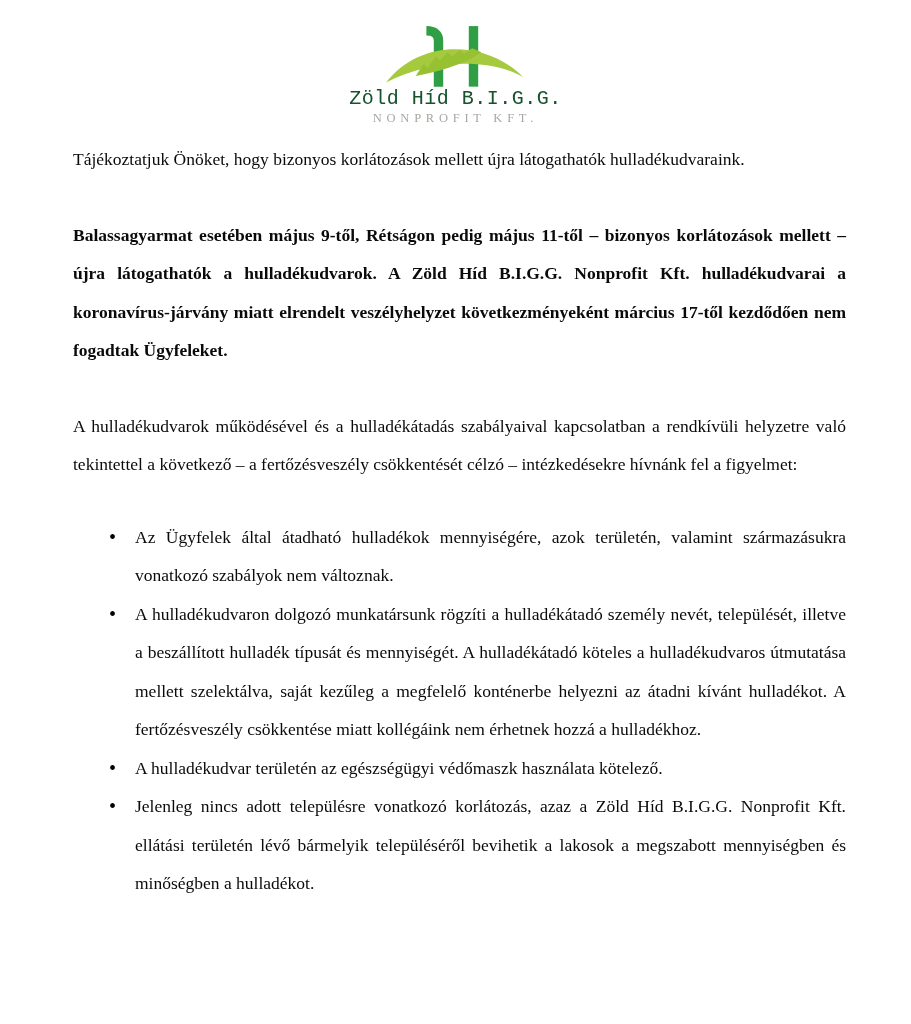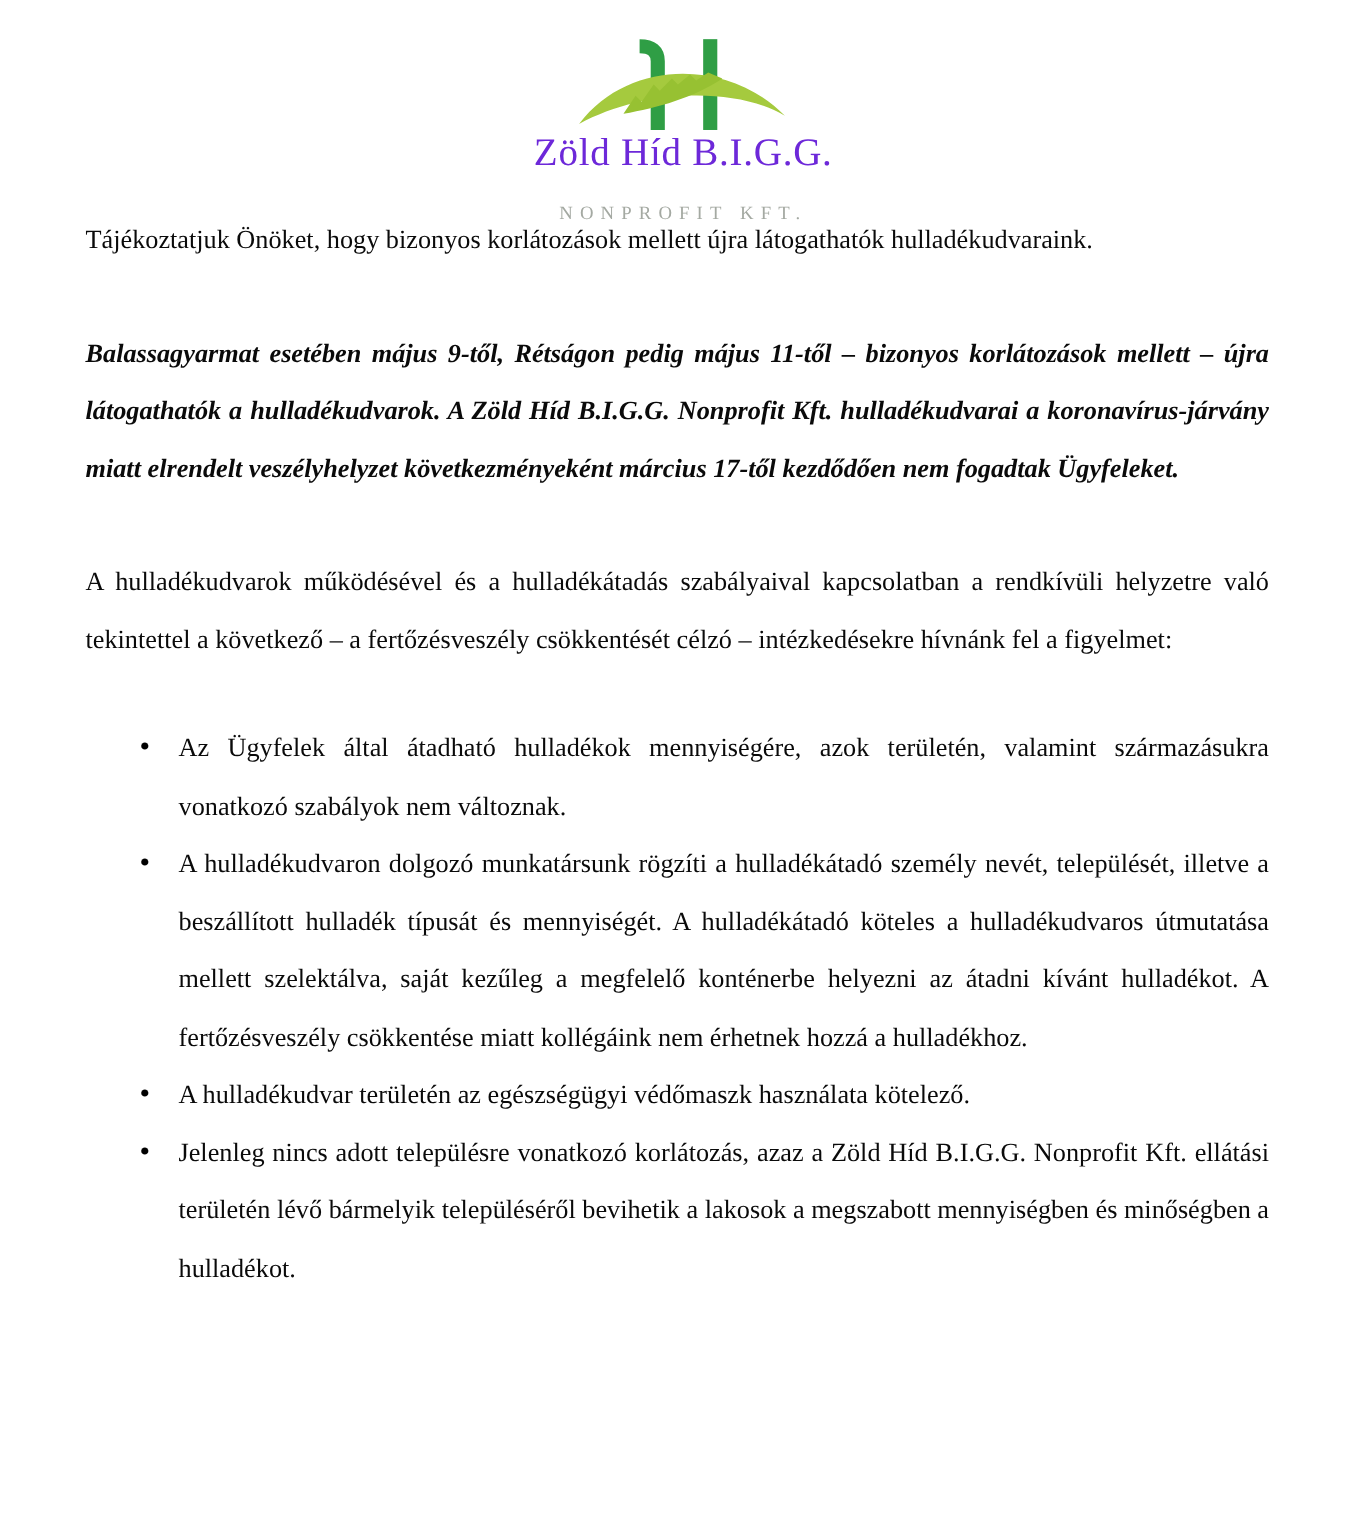--- a/index.html
+++ b/index.html
@@ -23,51 +23,51 @@
     margin: 14px auto 0 auto;
     text-align: center;
   }
   .logo-mark {
     display: block;
     margin: 0 auto;
     width: 150px;
     height: 74px;
   }
   .logo-brand {
-    font-family: Liberation Serif, serif;
-    font-size: 26px;
+    font-family: Liberation Mono, monospace;
+    font-size: 20px;
     letter-spacing: 0.5px;
-    color: #6d28d9;
+    color: #14532d;
     line-height: 1.05;
     white-space: nowrap;
   }
   .logo-subtitle {
     font-family: "Liberation Serif", serif;
     font-size: 12.5px;
     letter-spacing: 0.38em;
     color: #a4a9a2;
-    margin-top: 20px;
+    margin-top: 2px;
     white-space: nowrap;
     text-align: center;
   }
   
   .content {
     position: absolute;
-    left: 57px;
+    left: 73px;
     right: 65px;
     top: 140px;
   }
   .para {
     font-size: 17.5px;
     line-height: 2.2;
     text-align: justify;
     margin: 0 0 0 0;
   }
   .para + .para { margin-top: 37px; }
-  .para.bold { font-weight: bold; font-style: italic; }
+  .para.bold { font-weight: bold; }
   ul.rules {
     list-style: none;
     margin: 34px 0 0 36px;
     padding: 0;
   }
   ul.rules li {
     position: relative;
     padding-left: 26px;
     font-size: 17.5px;
     line-height: 2.2;

